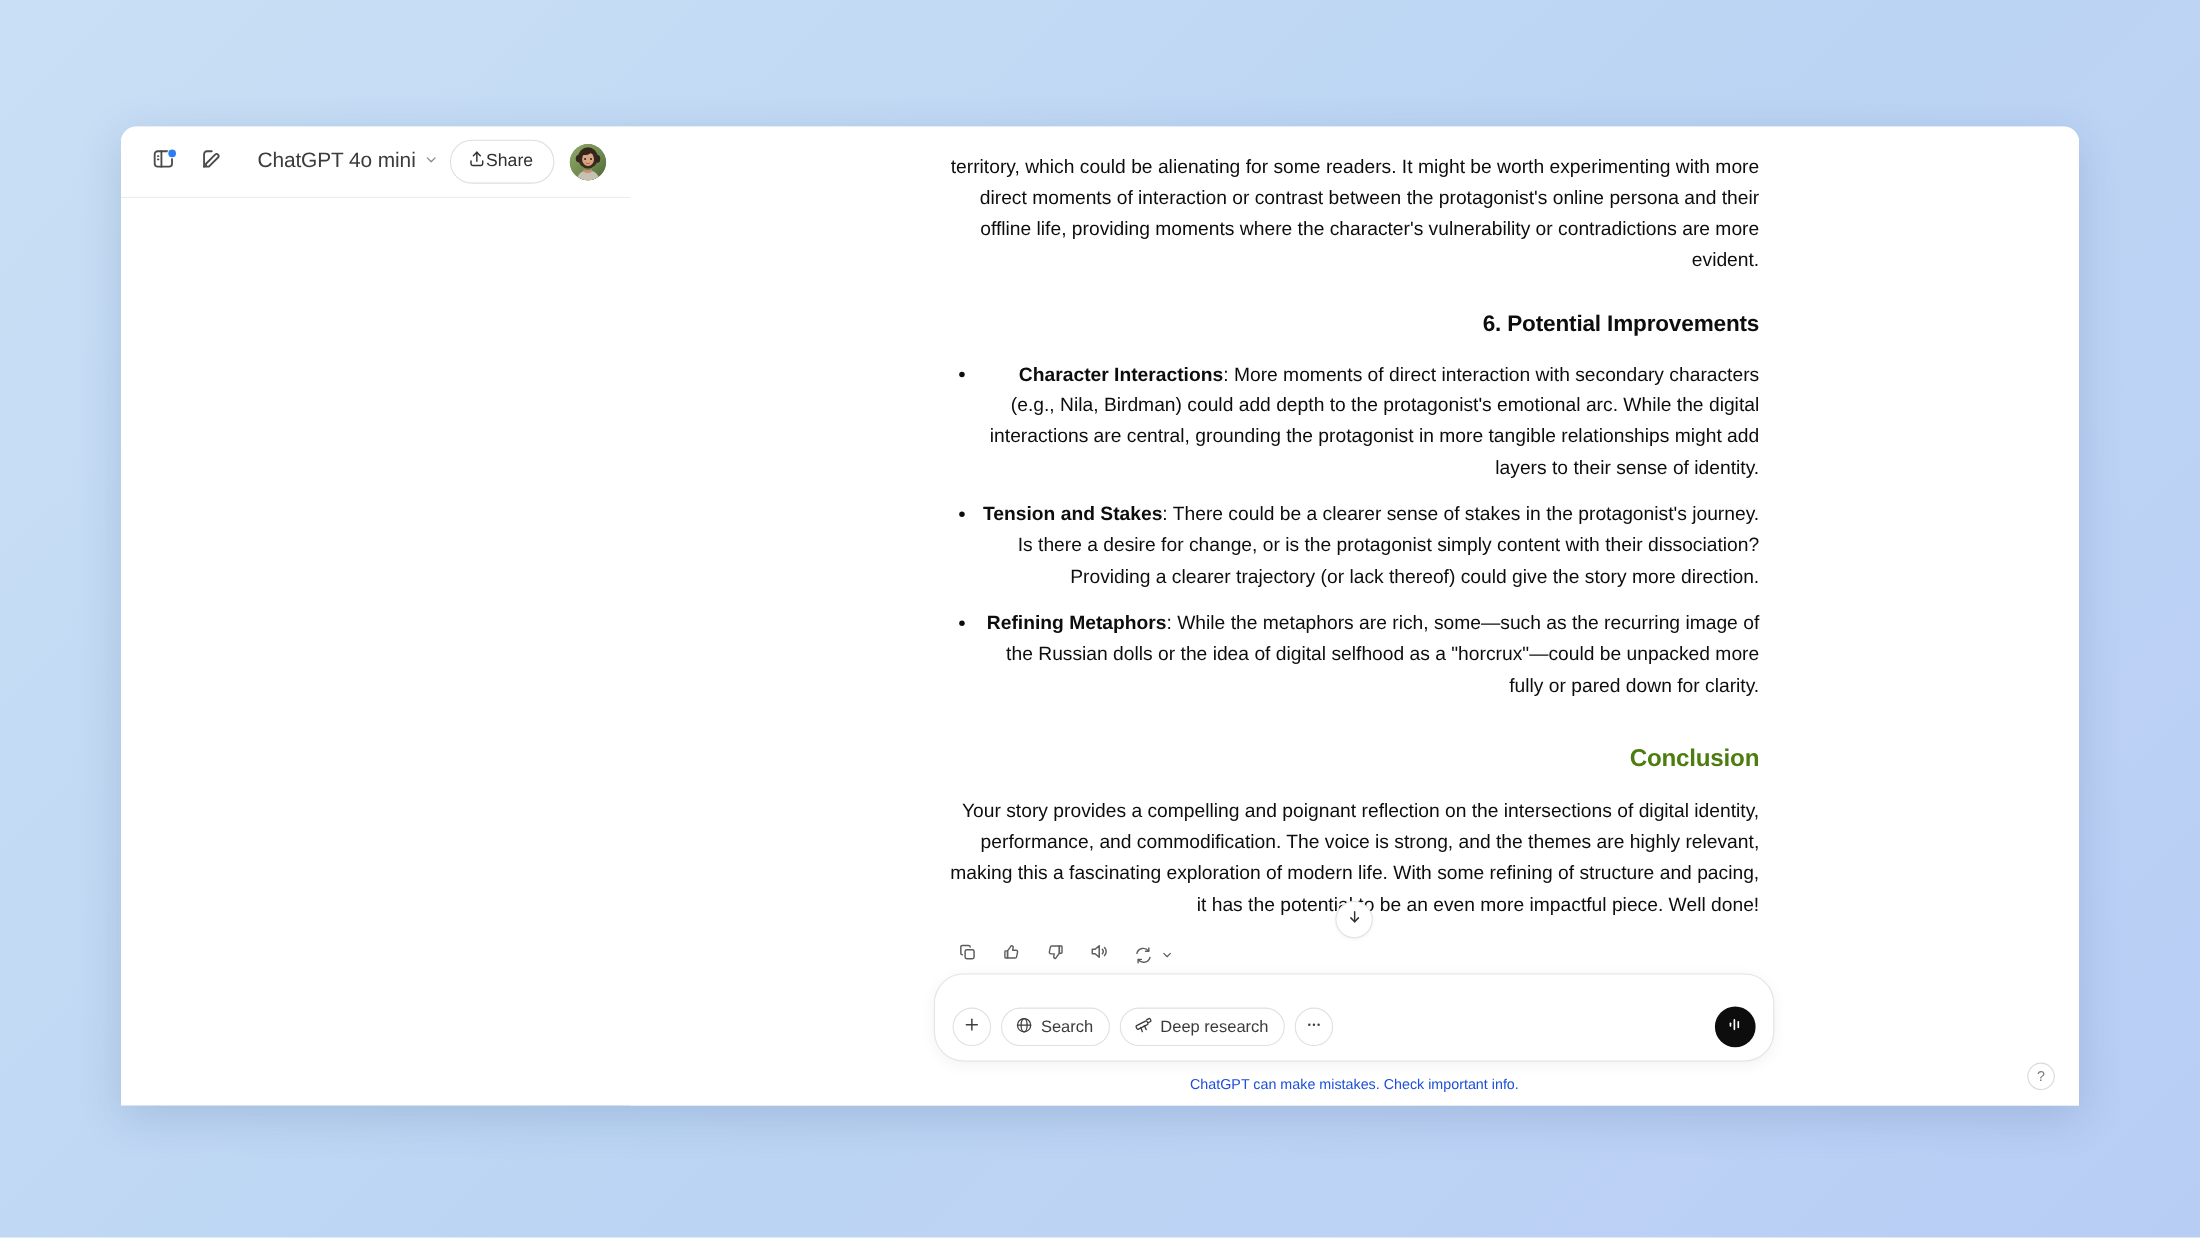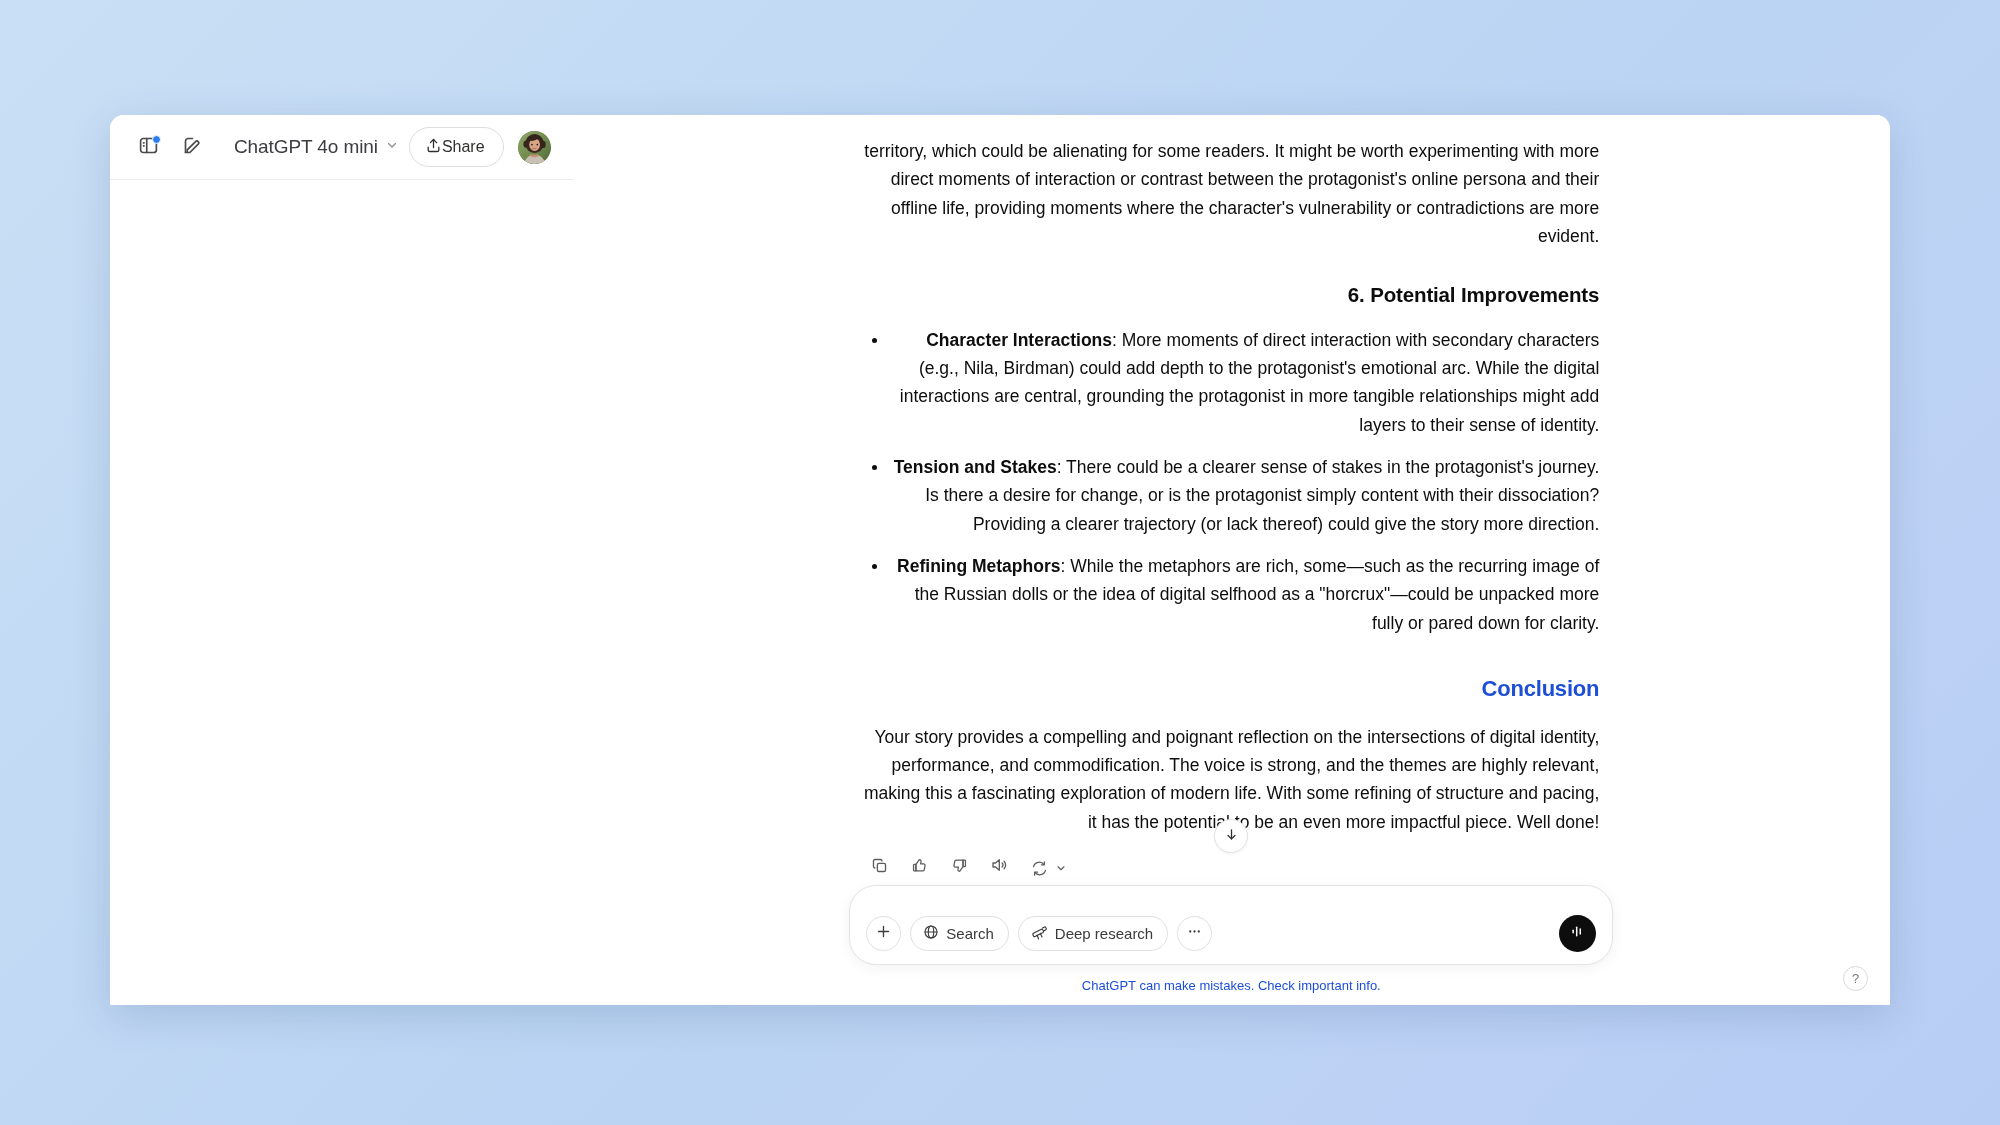--- a/index.html
+++ b/index.html
@@ -143,21 +143,21 @@
     margin: 28px 0 14px 0;
     letter-spacing: -0.15px;
     color: #0d0d0d;
   }
 
   h2.section-h2 {
     font-size: 22px;
     font-weight: 700;
     margin: 34px 0 16px 0;
     letter-spacing: -0.2px;
-    color: #1d4ed8;
+    color: #4d7c0f;
   }
 
   ul.bullets {
     list-style: none;
     margin: 0 0 6px 0;
     padding: 0;
   }
   ul.bullets > li {
     position: relative;
     padding-left: 27px;

